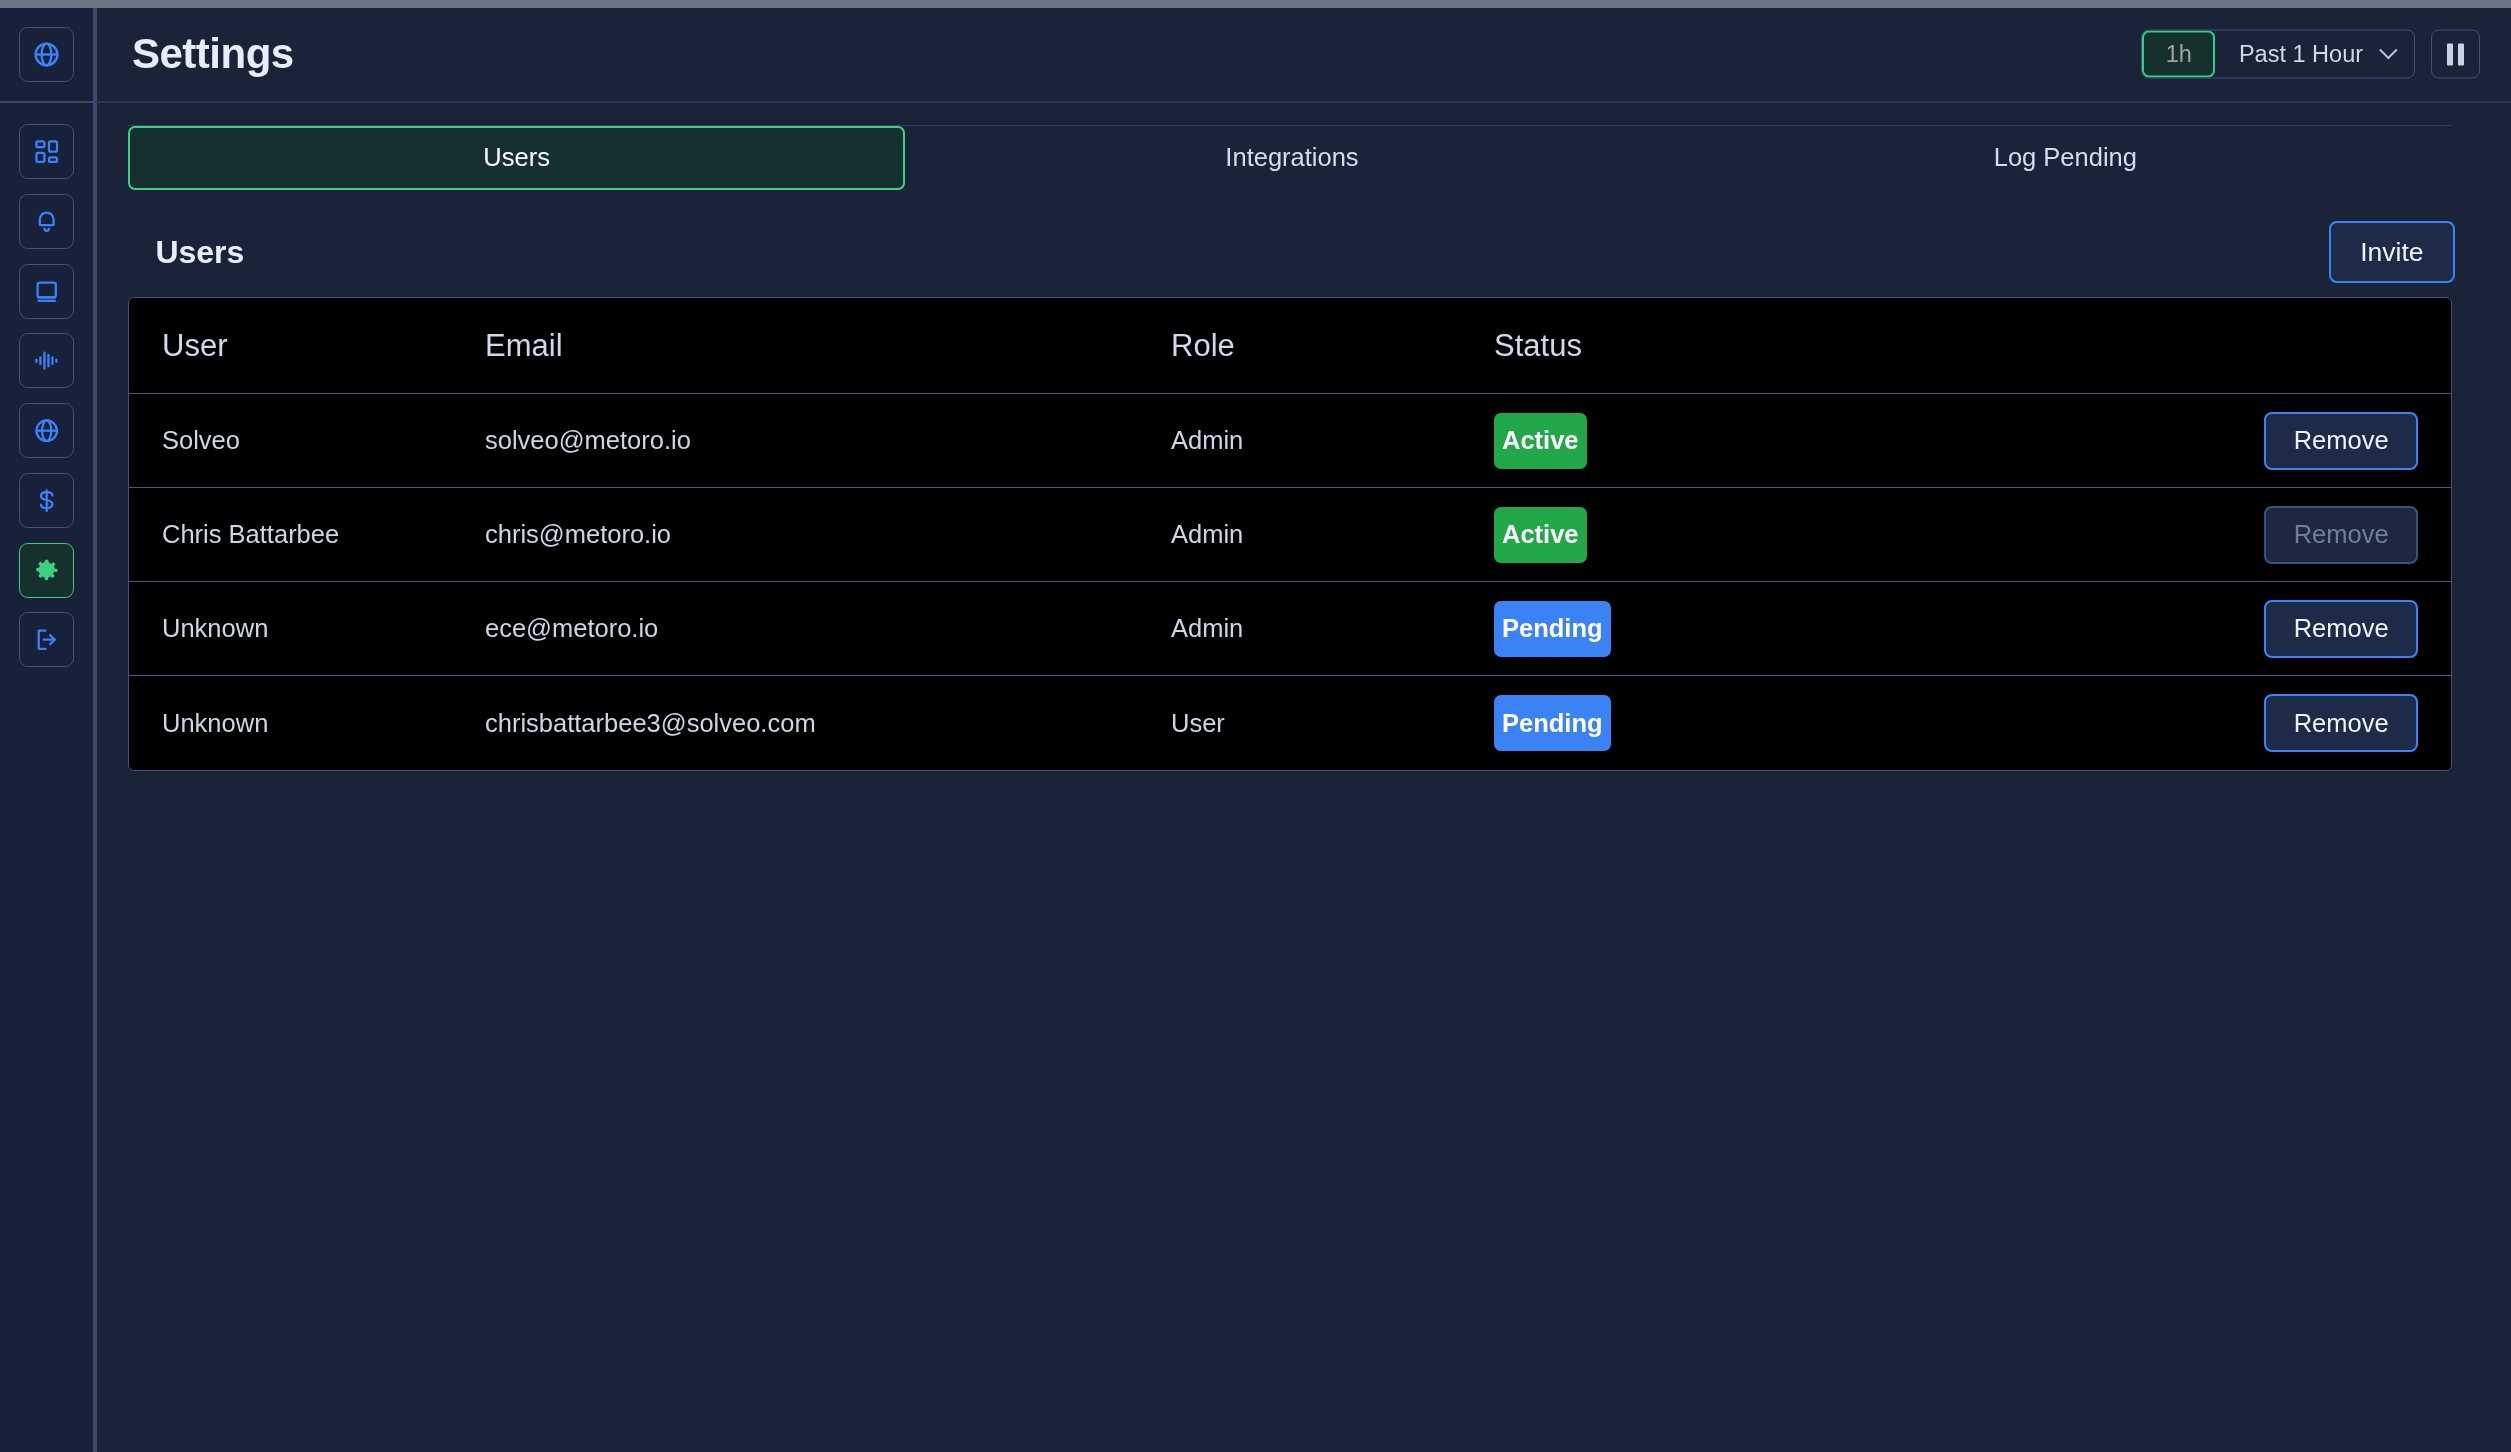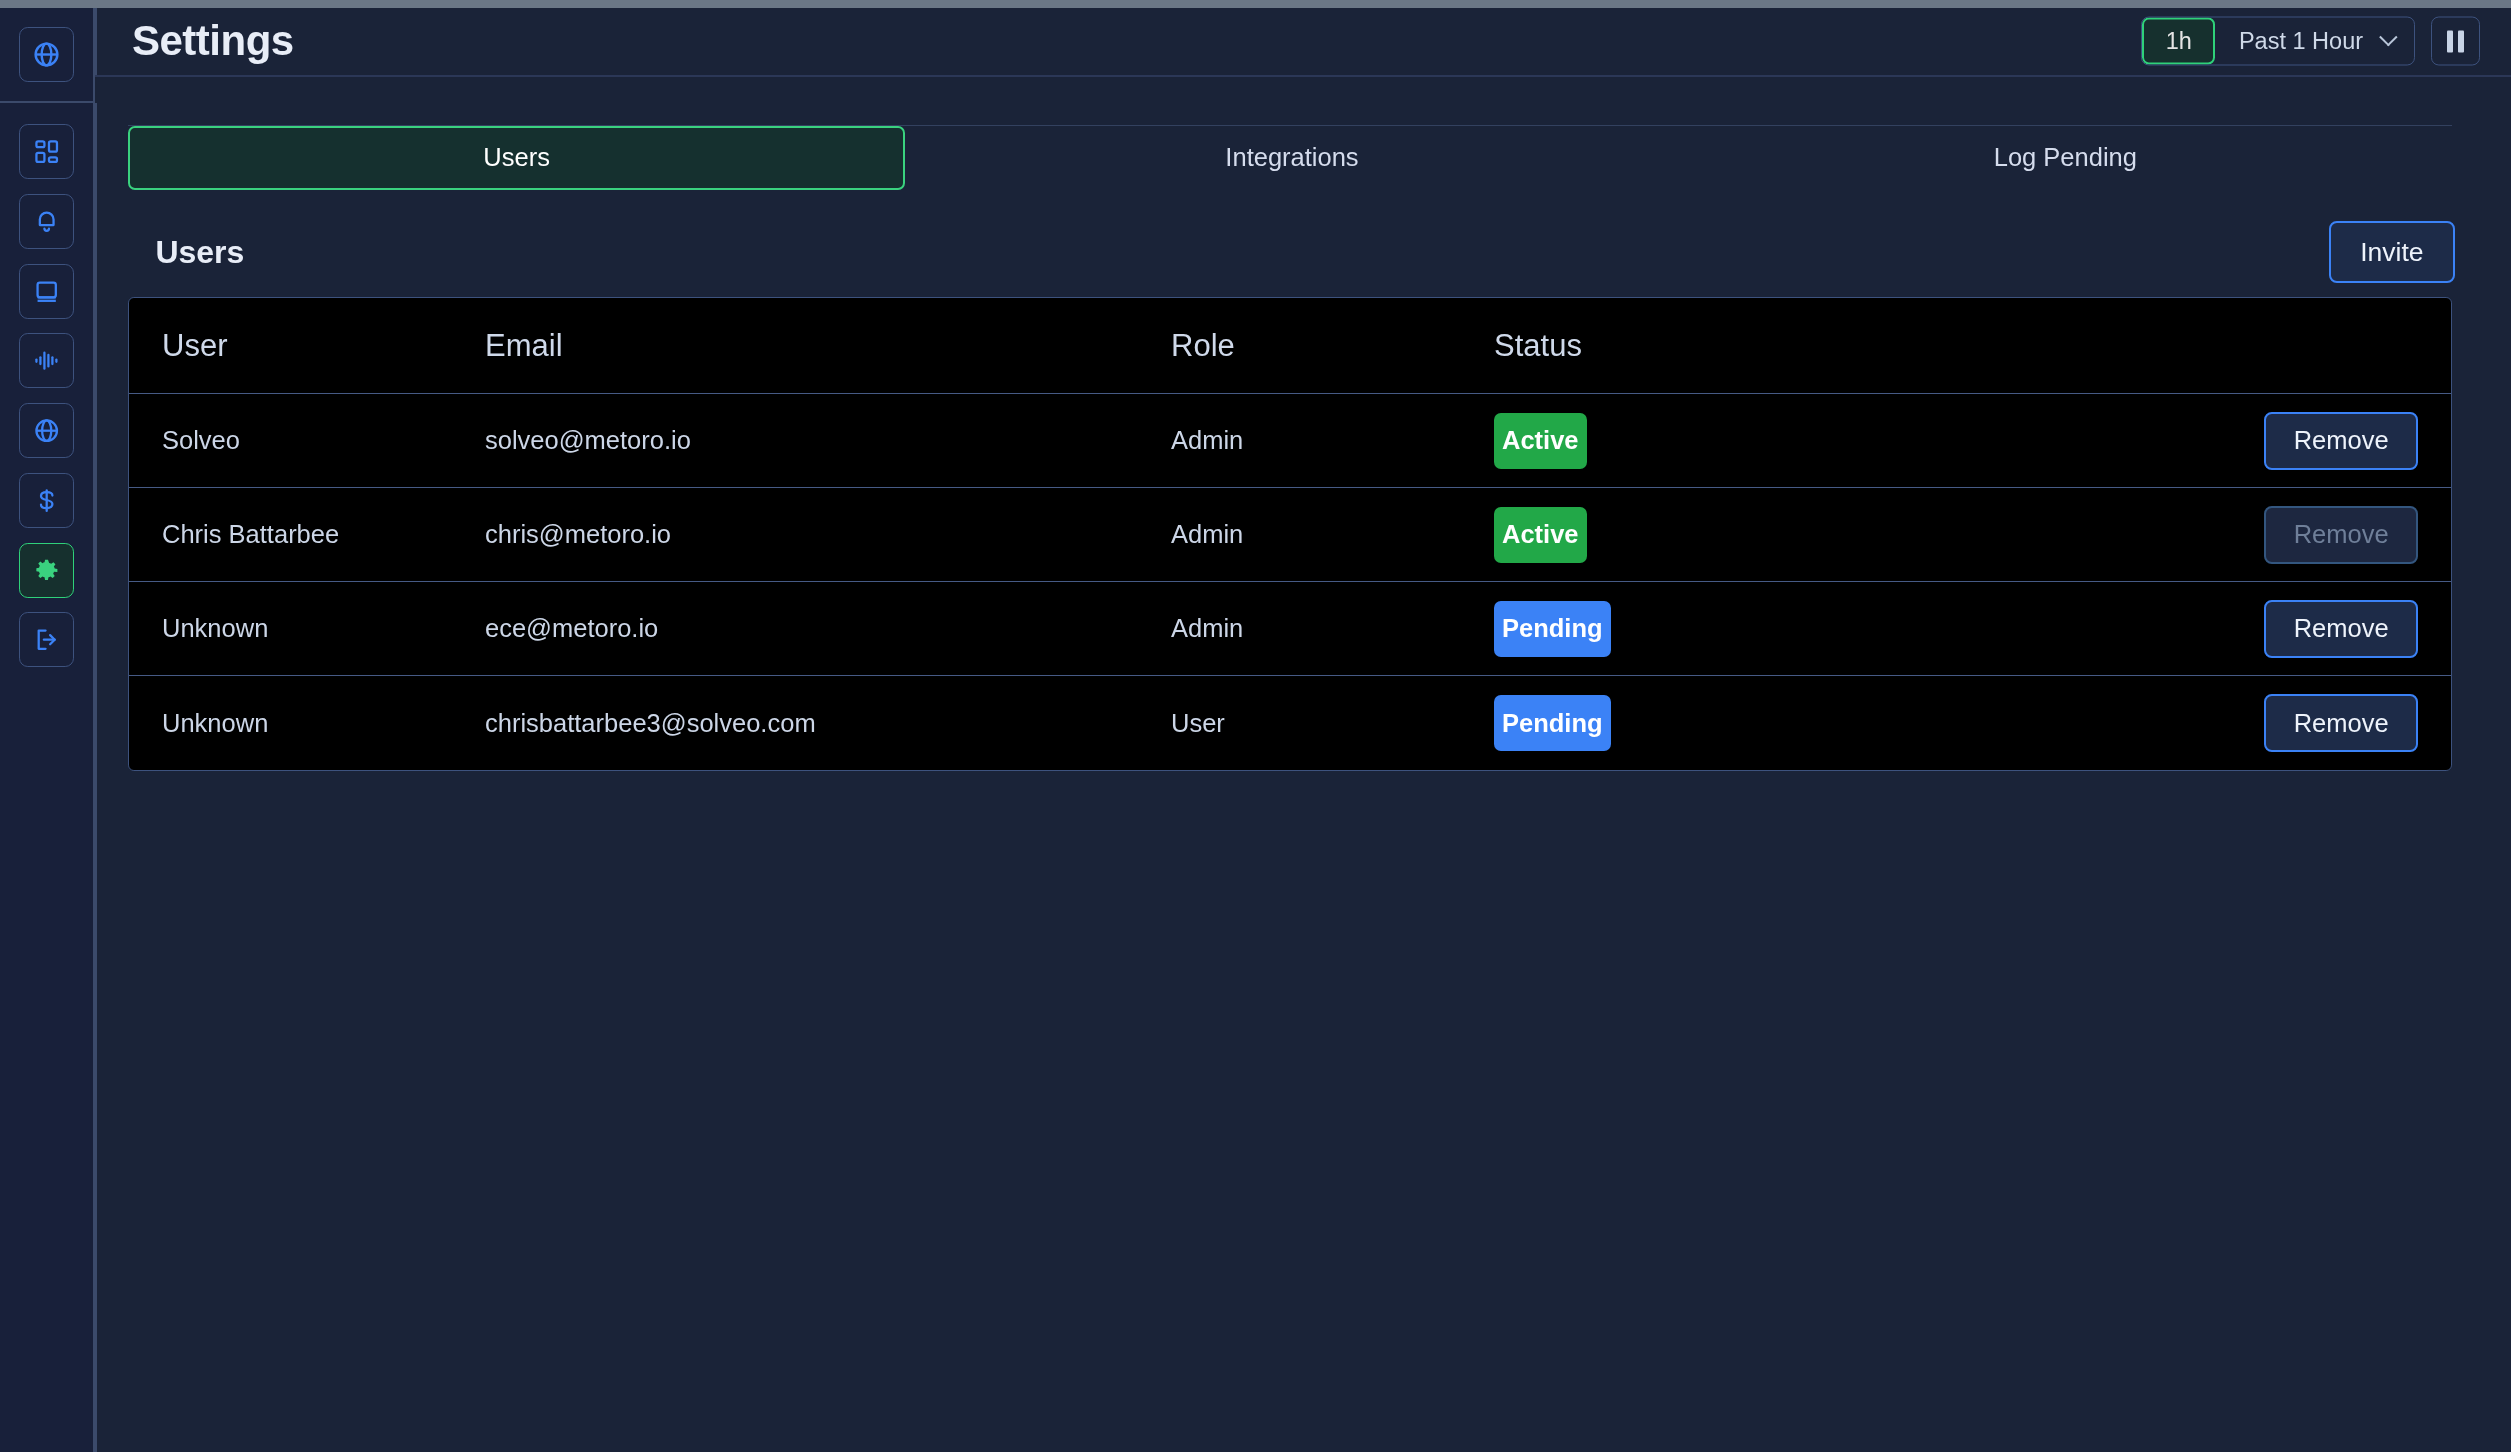--- a/index.html
+++ b/index.html
@@ -66,21 +66,21 @@
     border-color: #2fd17a;
     background: #16302e;
   }
 
   
   .header {
     position: absolute;
     top: 7.8px;
     left: 95px;
     width: 2416px;
-    height: 69px;
+    height: 95px;
     border-bottom: 2px solid #2b3category;
   }
   .header {
     border-bottom: 2px solid #2b3757;
   }
   .header-inner {
     position: relative;
     height: 100%;
     display: flex;
     align-items: center;
@@ -112,21 +112,21 @@
     overflow: hidden;
   }
   .tr-badge {
     height: 100%;
     display: flex;
     align-items: center;
     padding: 0 21.6px;
     background: #16302e;
     border: 2px solid #2fd17a;
     border-radius: 6.9px;
-    color: #e5e5e5;
+    color: #a3a3a3;
     font-size: 23.5px;
   }
   .tr-label {
     display: flex;
     align-items: center;
     gap: 19px;
     padding: 0 19.6px 0 23.5px;
     color: #cfd9e8;
     font-size: 23.5px;
     height: 100%;

